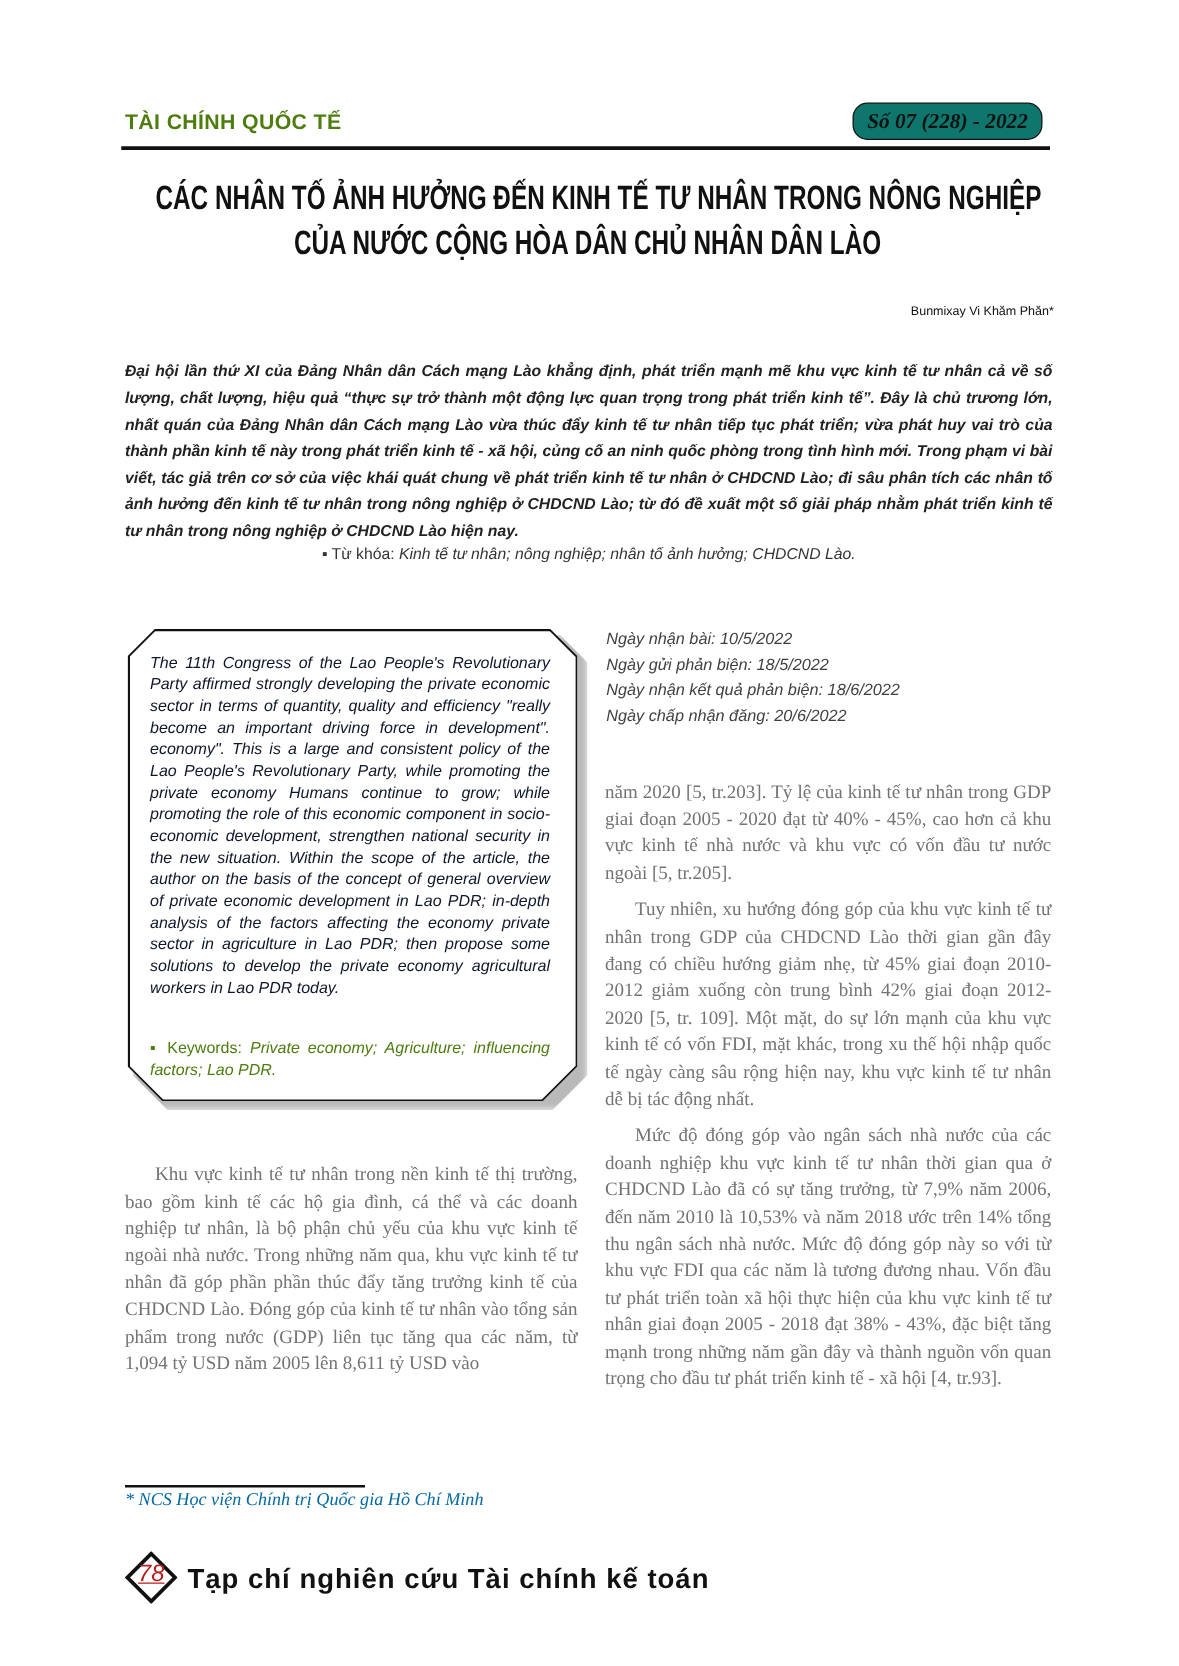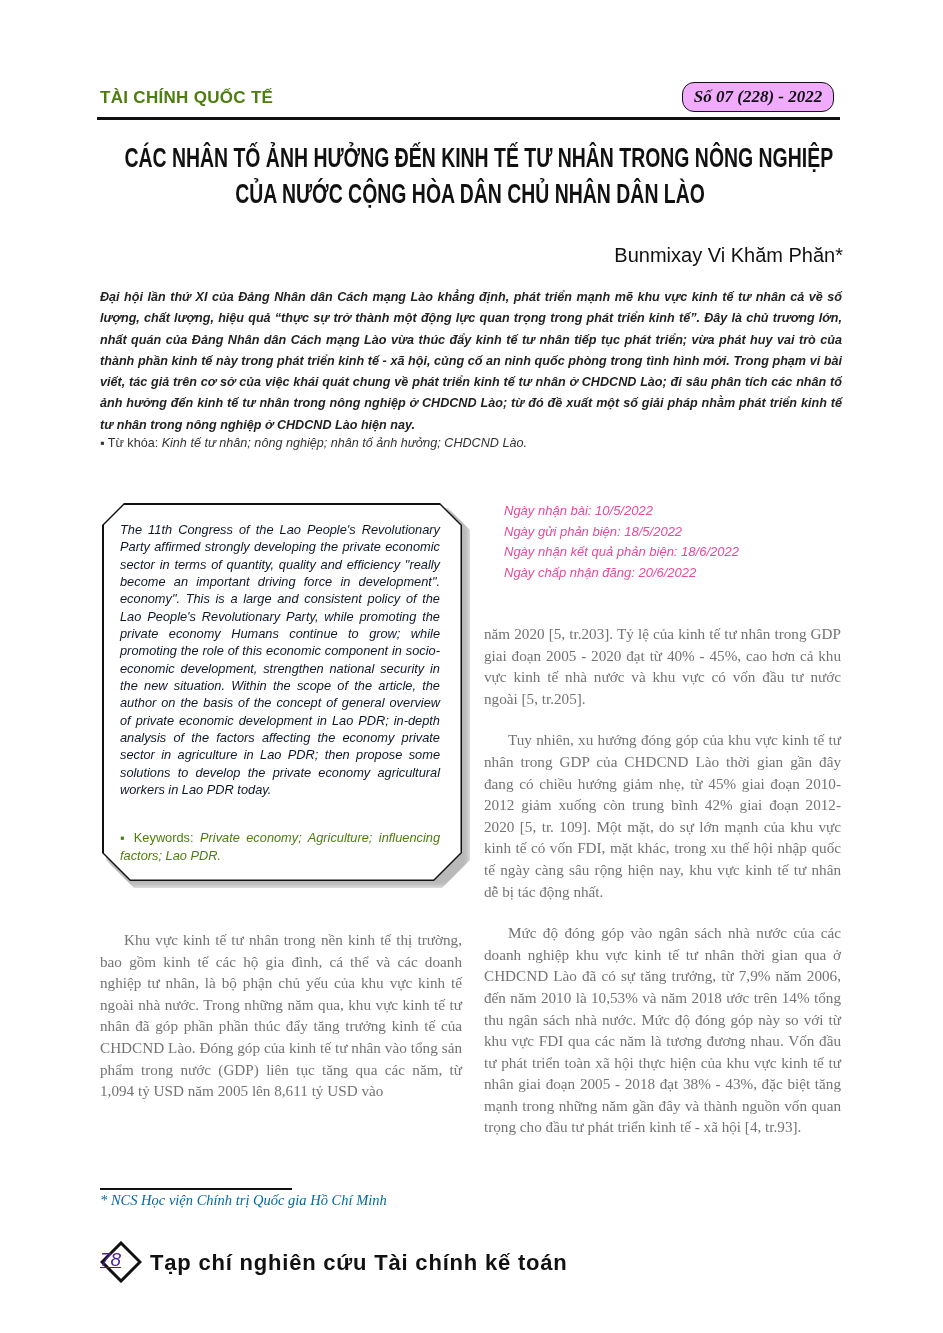--- a/index.html
+++ b/index.html
@@ -1,62 +1,62 @@
 <!DOCTYPE html>
 <html><head>
   <meta charset="utf-8">
   <style>
     html, body { margin: 0; padding: 0; background: #ffffff; }
     body { width: 943px; height: 1333px; position: relative; overflow: hidden; color: #111; }
     .abs { position: absolute; }
 
     
     .section-label { left: 100px; top: 88px; font-family: "Liberation Sans", sans-serif; font-weight: bold; font-size: 17px; letter-spacing: 0.3px; color: #4d7c0f; }
-    .issue-badge { left: 682px; top: 82px; width: 150px; height: 28px; border: 1.6px solid #111; border-radius: 12px; display: flex; align-items: center; justify-content: center; font-family: "Liberation Serif", serif; font-style: italic; font-weight: bold; font-size: 17px; color: #111; background: #f0abfc; }
+    .issue-badge { left: 682px; top: 82px; width: 150px; height: 28px; border: 1.6px solid #111; border-radius: 12px; display: flex; align-items: center; justify-content: center; font-family: "Liberation Serif", serif; font-style: italic; font-weight: bold; font-size: 17px; color: #111; background: #0f766e; }
     .header-rule { left: 97px; top: 117px; width: 743px; height: 3px; background: #111; }
     .title-wrap { left: -10px; top: 140px; width: 960px; text-align: center; font-family: "Liberation Sans", sans-serif; font-weight: bold; font-size: 27px; line-height: 36px; color: #111; }
     .title-wrap .line { display: block; transform: scaleX(0.72); white-space: nowrap; }
 
-    .author { right: 100px; top: 244px; font-family: "Liberation Sans", sans-serif; font-size: 20px; color: #111; }
+    .author { right: 100px; top: 244px; font-family: "Liberation Sans", sans-serif; font-size: 10px; color: #111; }
 
     
     .abstract-vn { left: 100px; top: 287px; width: 742px; font-family: "Liberation Sans", sans-serif; font-style: italic; font-weight: bold; font-size: 12.6px; line-height: 21.3px; text-align: justify; color: #222; }
-    .keywords-vn { left: 100px; top: 433px; width: 742px; font-family: "Liberation Sans", sans-serif; font-size: 12.6px; line-height: 20px; color: #333; }
+    .keywords-vn { left: 100px; top: 433px; width: 742px; font-family: "Liberation Sans", sans-serif; font-size: 12.6px; line-height: 20px; color: #333; text-align: center; }
     .keywords-vn .kw { font-style: italic; }
 
     
     .en-box-shadow { left: 106px; top: 508px; width: 364px; height: 380px; background: #b9b9b9; filter: blur(3px);
       clip-path: polygon(22px 0, 342px 0, 364px 22px, 364px 352px, 336px 380px, 28px 380px, 0 352px, 0 22px); }
     .en-box { left: 102px; top: 503px; width: 360px; height: 378px; background: #111;
       clip-path: polygon(22px 0, 338px 0, 360px 22px, 360px 350px, 332px 378px, 28px 378px, 0 350px, 0 22px); }
     .en-box-inner { position: absolute; left: 1.5px; top: 1.5px; right: 1.5px; bottom: 1.5px; background: #fff;
       clip-path: polygon(21px 0, 336px 0, 357px 21px, 357px 348px, 330px 375px, 27px 375px, 0 348px, 0 21px); }
     .en-abstract { left: 120px; top: 521px; width: 320px; font-family: "Liberation Sans", sans-serif; font-style: italic; font-size: 12.8px; line-height: 17.35px; text-align: justify; color: #0f172a; }
     .en-keywords { left: 120px; top: 829px; width: 320px; font-family: "Liberation Sans", sans-serif; font-size: 12.8px; line-height: 18px; text-align: justify; color: #4d7c0f; }
     .en-keywords .kw { font-style: italic; }
 
     
-    .dates { left: 504px; top: 501px; font-family: "Liberation Sans", sans-serif; font-style: italic; font-size: 13px; line-height: 20.5px; color: #ec4899; }
+    .dates { left: 485px; top: 501px; font-family: "Liberation Sans", sans-serif; font-style: italic; font-size: 13px; line-height: 20.5px; color: #404040; }
 
     
     .body-text { font-family: "Liberation Serif", serif; font-size: 15.2px; line-height: 21.6px; text-align: justify; color: #737373; }
     .body-text p { margin: 0; }
     .body-text p.indent { text-indent: 24px; }
     .col-right { left: 484px; top: 623px; width: 357px; }
-    .col-right p + p { margin-top: 20px; }
+    .col-right p + p { margin-top: 8px; }
     .col-left { left: 100px; top: 929px; width: 362px; }
     .section-heading { font-weight: bold; text-indent: 22px; margin-bottom: 4px !important; }
 
     
     .footnote-rule { left: 100px; top: 1188px; width: 192px; height: 1.5px; background: #111; }
     .footnote { left: 100px; top: 1192px; font-family: "Liberation Serif", serif; font-style: italic; font-size: 14.5px; color: #0369a1; }
 
     
     .page-diamond { left: 100px; top: 1241px; width: 42px; height: 42px; }
-    .page-num { left: 100px; top: 1249px; width: 42px; text-align: left; font-family: "Liberation Sans", sans-serif; font-style: italic; font-size: 19px; color: #4c1d95; text-decoration: underline; }
+    .page-num { left: 100px; top: 1249px; width: 42px; text-align: center; font-family: "Liberation Sans", sans-serif; font-style: italic; font-size: 19px; color: #b91c1c; text-decoration: underline; }
     .journal-name { left: 150px; top: 1250px; font-family: "Liberation Sans", sans-serif; font-weight: bold; font-size: 22px; letter-spacing: 0.8px; color: #111; }
   </style>
 </head>
 <body>
 
 <div class="abs section-label">TÀI CHÍNH QUỐC TẾ</div>
 <div class="abs issue-badge">
     <span>Số 07 (228) - 2022</span>
   </div>
 <div class="abs header-rule"></div>

